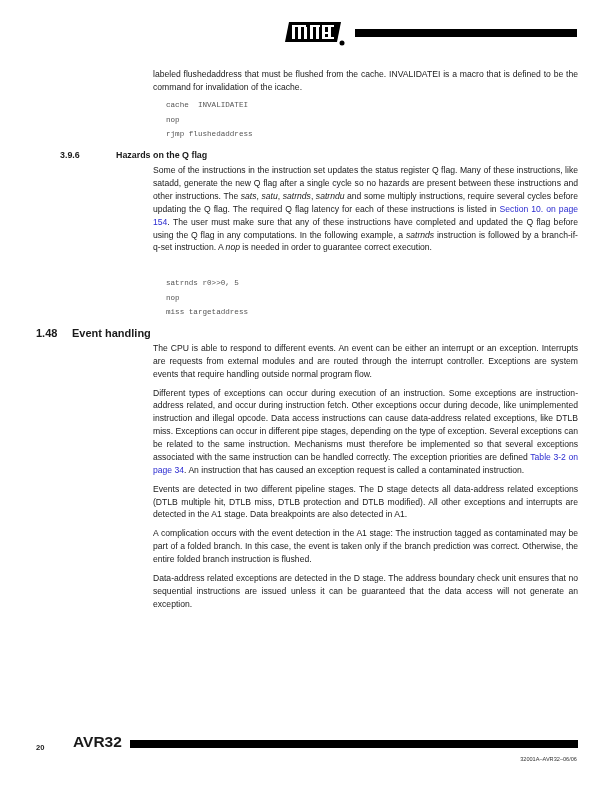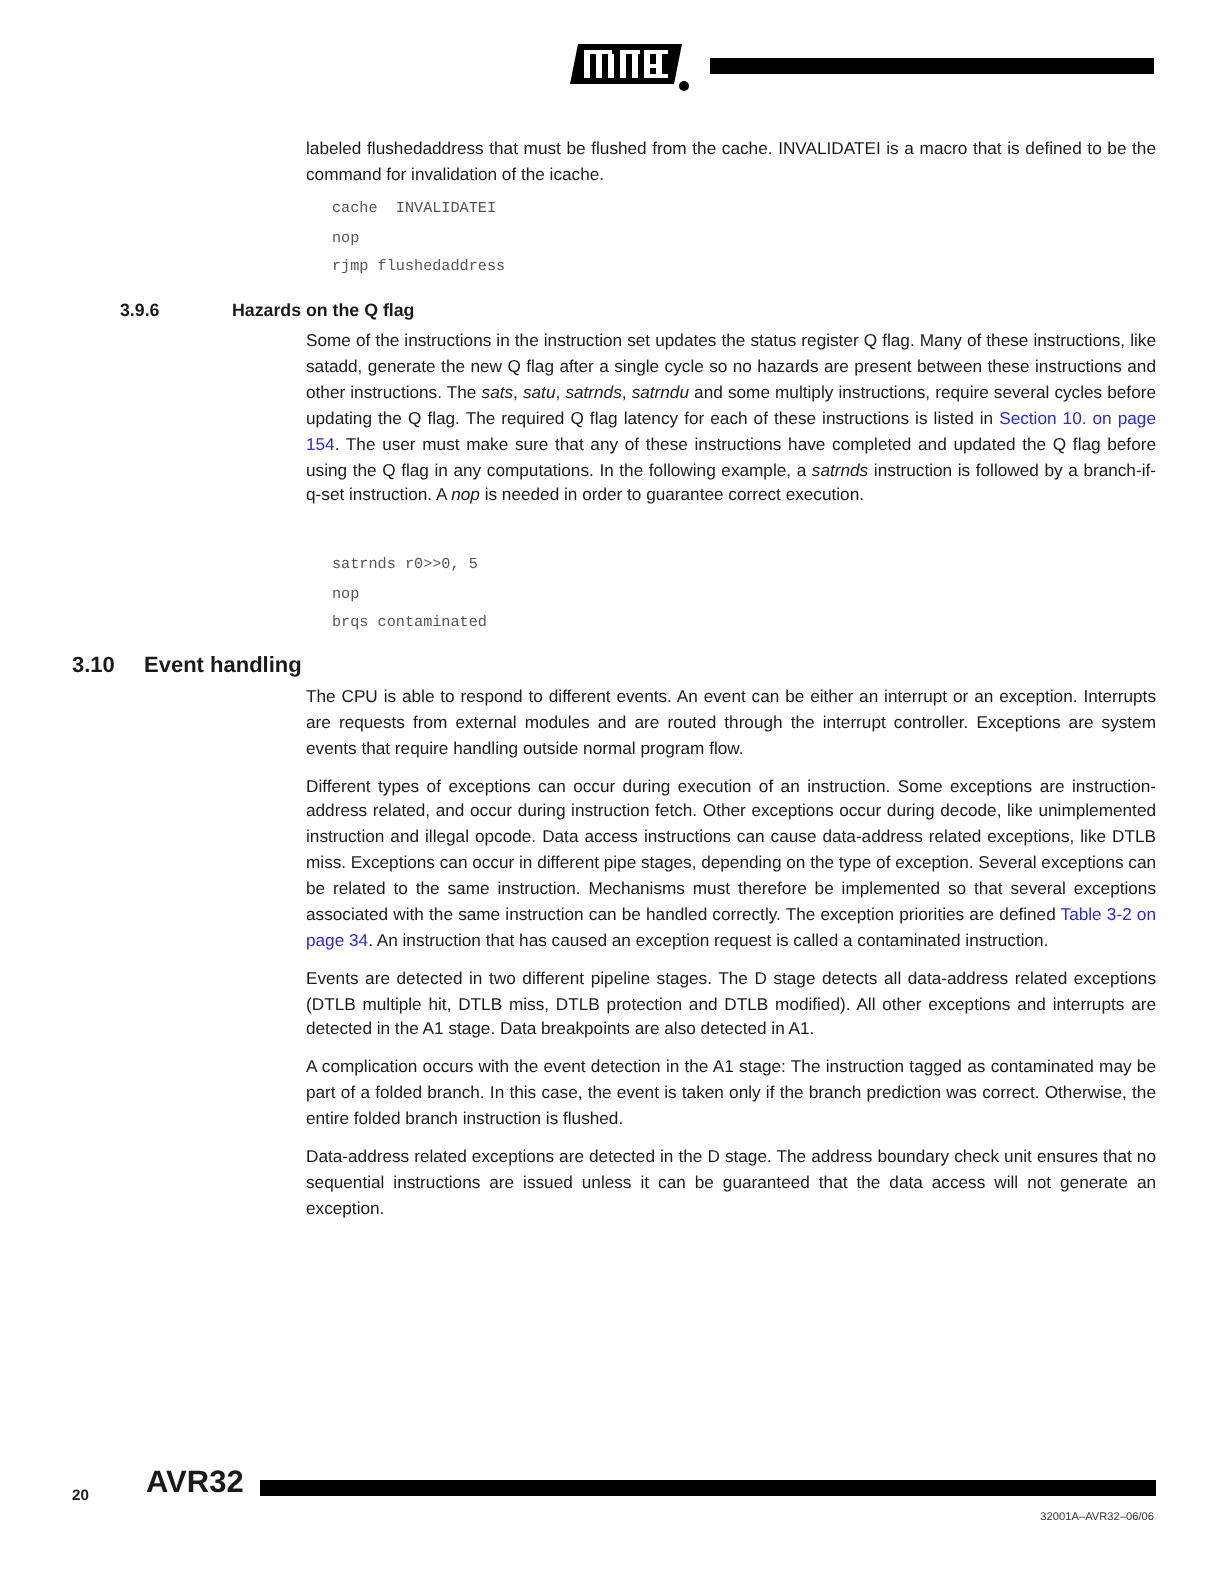--- a/index.html
+++ b/index.html
@@ -52,24 +52,24 @@
   <p>labeled flushedaddress that must be flushed from the cache. INVALIDATEI is a macro that is defined to be the command for invalidation of the icache.</p>
 </div>
 <div class="code" style="top:98px;"><div>cache  INVALIDATEI</div><div>nop</div><div>rjmp flushedaddress</div></div>
 
 <div class="h3" style="top:150px;margin-left:24px;">
   <span class="num">3.9.6</span><span>Hazards on the Q flag</span>
 </div>
 <div class="body-col" style="top:164px;">
   <p><span>Some of the instructions in the instruction set updates the status register Q flag. Many of these instructions, like satadd, generate the new Q flag after a single cycle so no hazards are present between these instructions and other instructions. The </span><em>sats</em><span>, </span><em>satu</em><span>, </span><em>satrnds</em><span>, </span><em>satrndu</em><span> and some multiply instructions, require several cycles before updating the  Q flag.  The required Q flag latency for each of these instructions is listed in </span><span class="link">Section 10. on page 154</span><span>. The user must make sure that any of these instructions have completed and updated the Q flag before using the Q flag in any computations. In the following example, a </span><em>satrnds</em><span> instruction is followed by a branch-if-q-set instruction. A </span><em>nop</em><span> is needed in order to guarantee correct execution.</span></p>
 </div>
-<div class="code" style="top:276px;"><div>satrnds r0&gt;&gt;0, 5</div><div>nop</div><div>brqs contaminated</div></div>
+<div class="code" style="top:276px;"><div>satrnds r0&gt;&gt;0, 5</div><div>nop</div><div>miss targetaddress</div></div>
 
 <div class="h2" style="top:327px;">
-  <span class="num">3.10</span><span>Event handling</span>
+  <span class="num">1.48</span><span>Event handling</span>
 </div>
 <div class="body-col" style="top:342px;">
   <p>The CPU is able to respond to different events. An event can be either an interrupt or an exception. Interrupts are requests from external modules and are routed through the interrupt controller. Exceptions are system events that require handling outside normal program flow.</p>
   <p><span>Different types of exceptions can occur during execution of an instruction. Some exceptions are instruction-address related, and occur during instruction fetch. Other exceptions occur during decode, like unimplemented instruction and illegal opcode. Data access instructions can cause data-address related exceptions, like DTLB miss. Exceptions can occur in different pipe stages, depending on the type of exception. Several exceptions can be related to the same instruction. Mechanisms must therefore be implemented so that several exceptions associated with the same instruction can be handled correctly. The exception priorities are defined </span><span class="link">Table 3-2 on page 34</span><span>. An instruction that has caused an exception request is called a contaminated instruction.</span></p>
   <p>Events are detected in two different pipeline stages. The D stage detects all data-address related exceptions (DTLB multiple hit, DTLB miss, DTLB protection and DTLB modified). All other exceptions and interrupts are detected in the A1 stage. Data breakpoints are also detected in A1.</p>
   <p>A complication occurs with the event detection in the A1 stage: The instruction tagged as contaminated may be part of a folded branch. In this case, the event is taken only if the branch prediction was correct. Otherwise, the entire folded branch instruction is flushed.</p>
   <p>Data-address related exceptions are detected in the D stage. The address boundary check unit ensures that no sequential instructions are issued unless it can be guaranteed that the data access will not generate an exception.</p>
 </div>
 
 <div class="footer-page">20</div>

